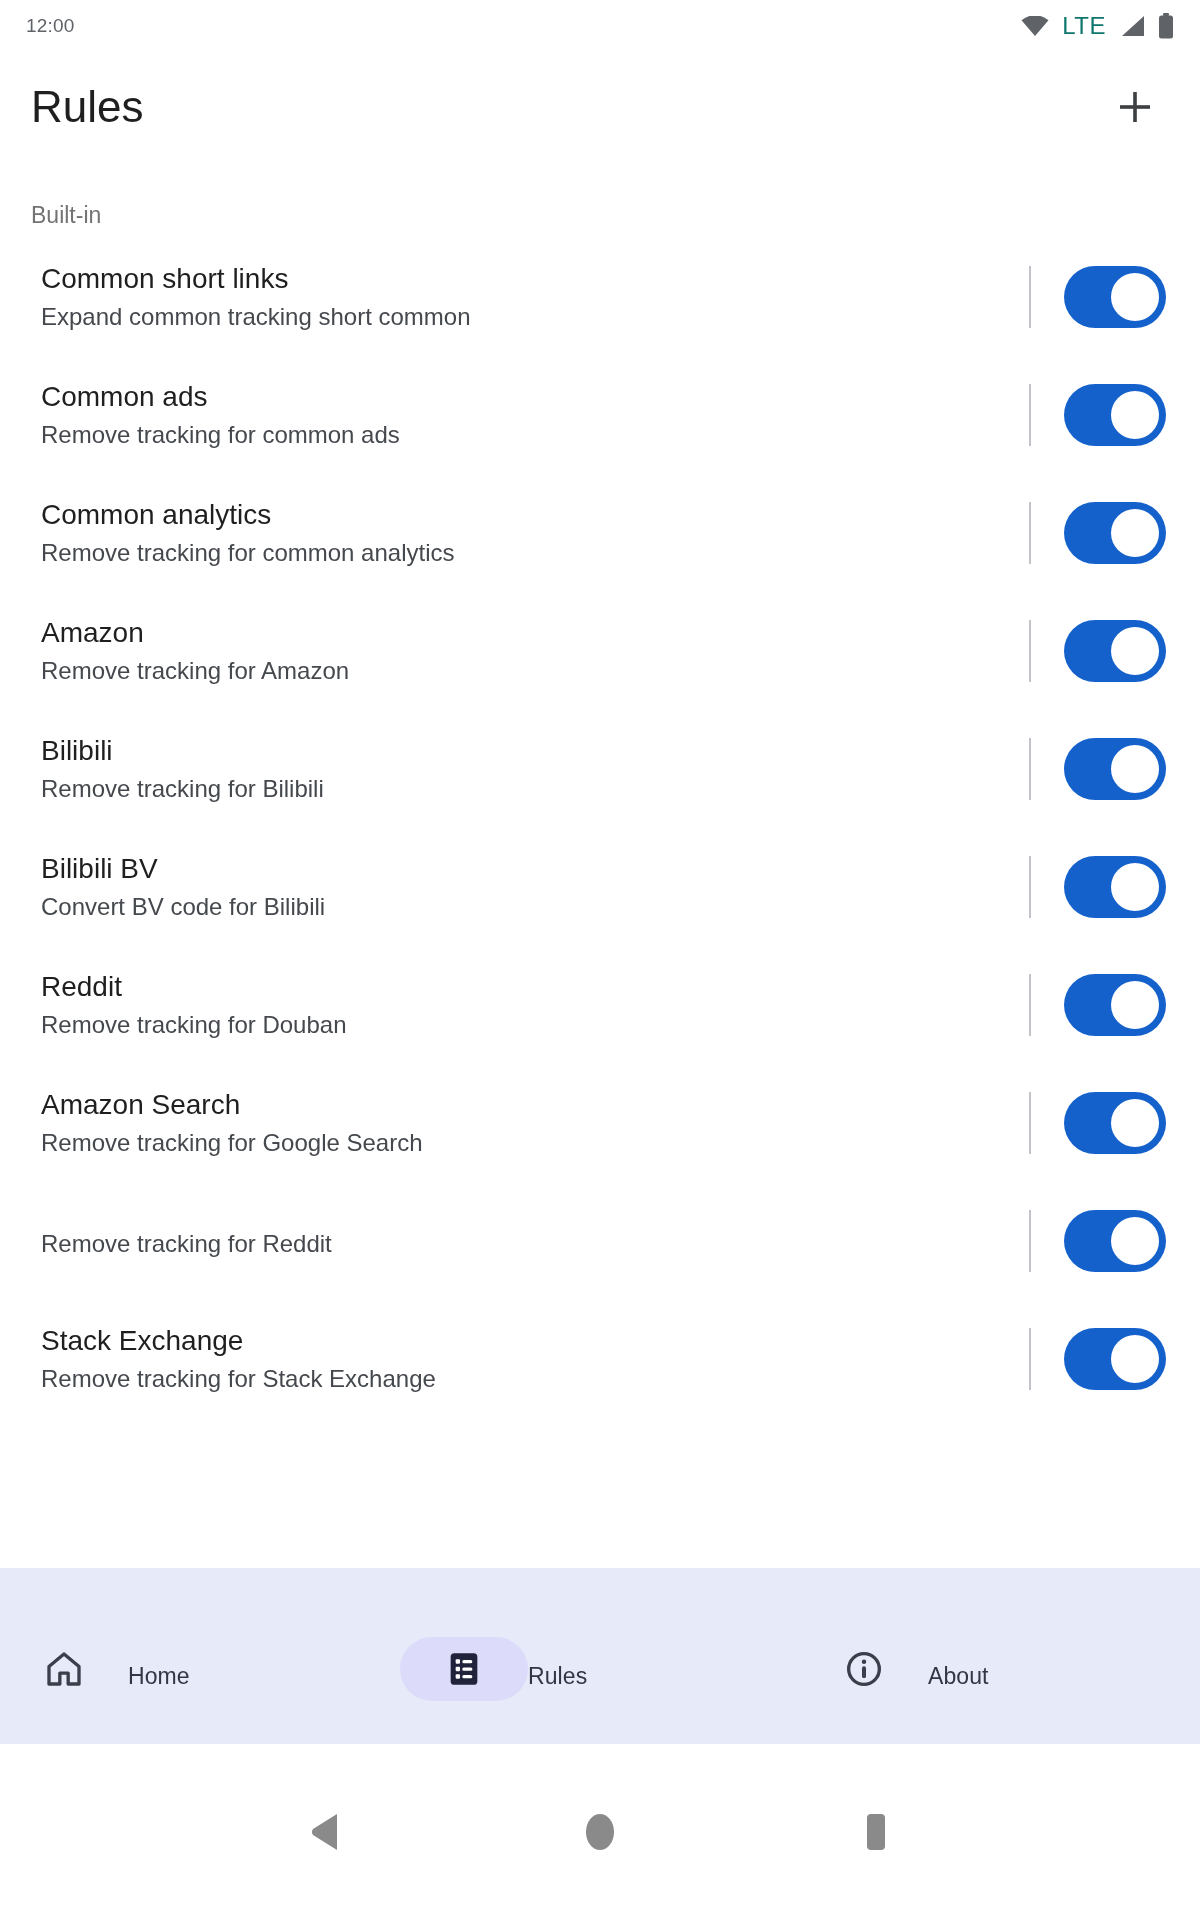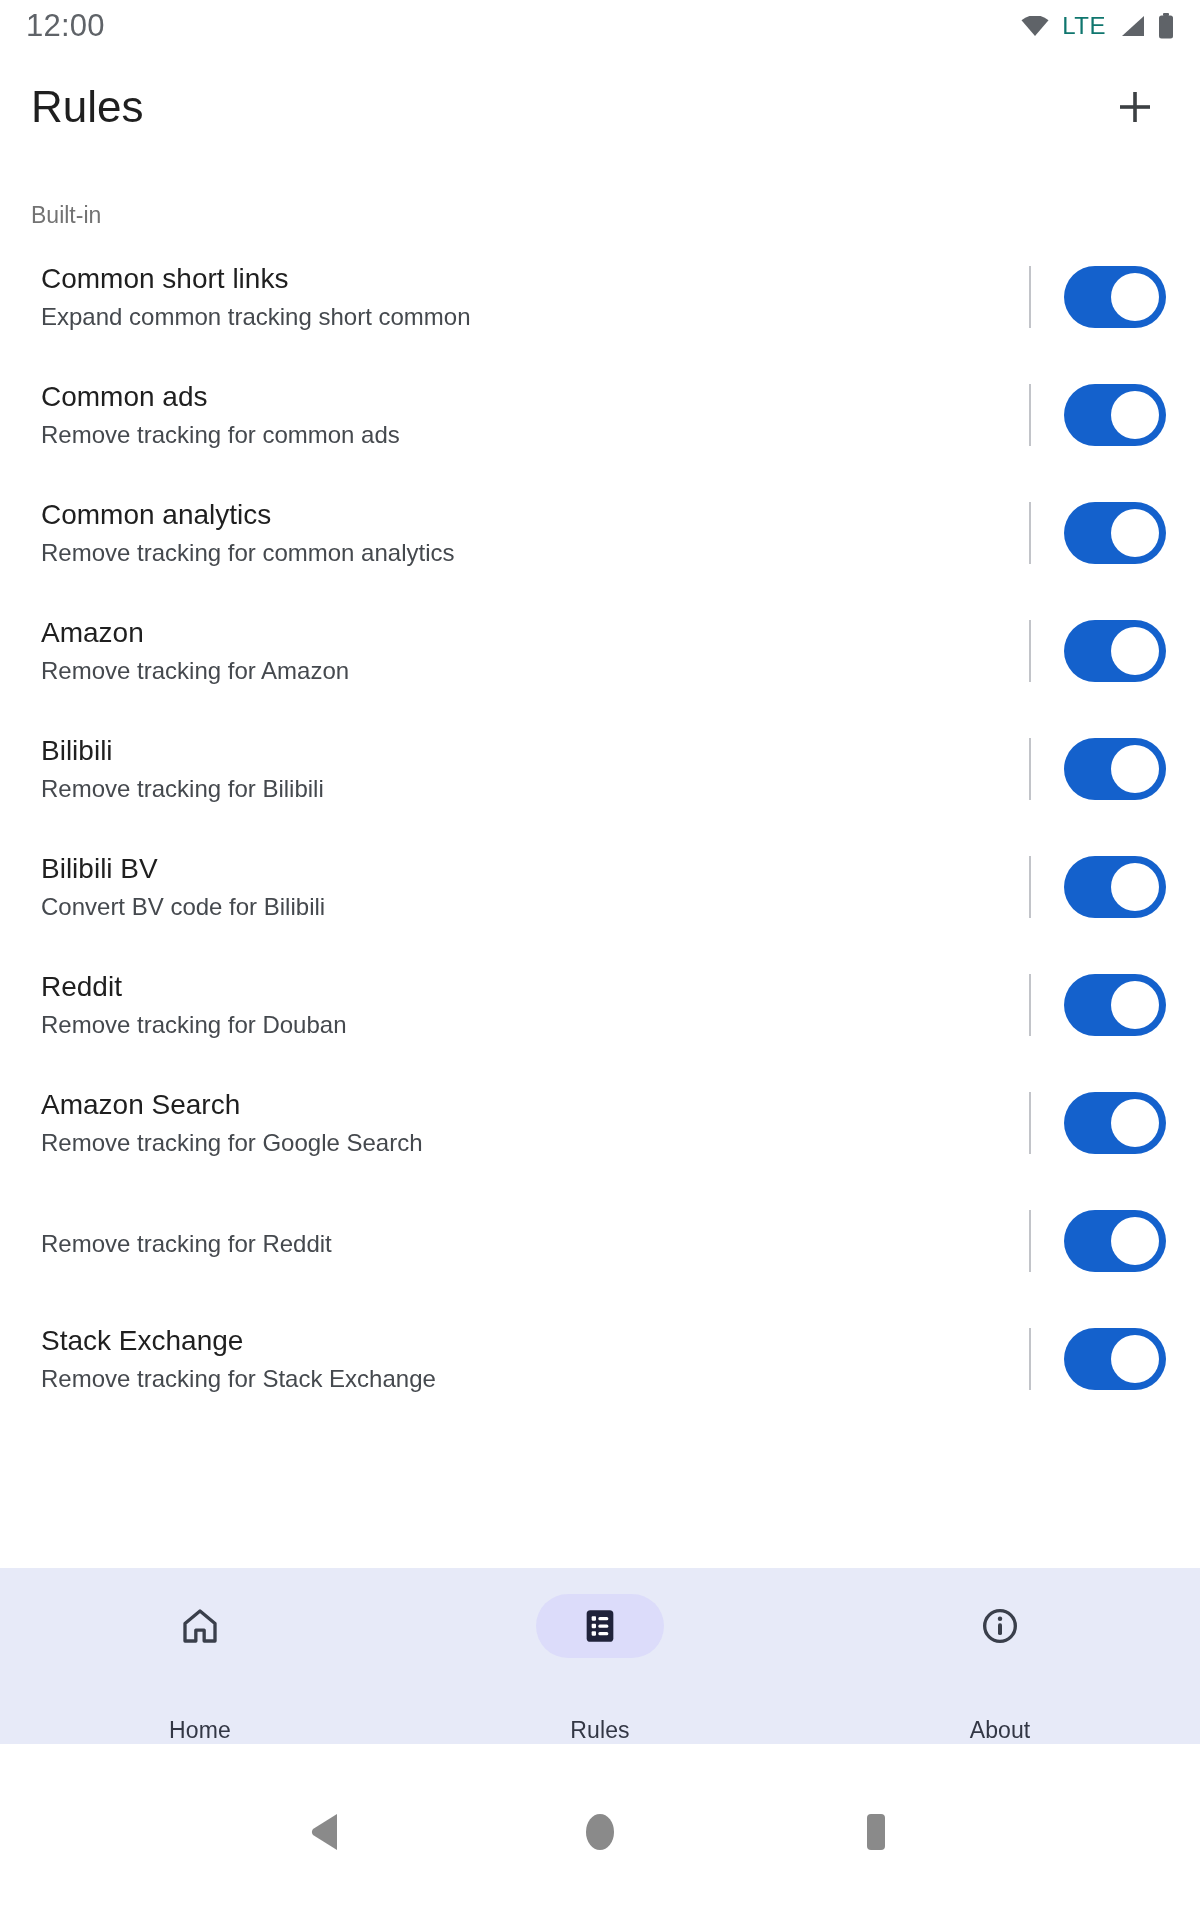--- a/index.html
+++ b/index.html
@@ -10,21 +10,21 @@
     overflow:hidden;
     position:relative;
   }
 
   
   .statusbar{
     position:absolute; top:0; left:0; width:1200px; height:52px;
     display:flex; align-items:center; justify-content:space-between;
     padding:0 26px;
   }
-  .status-time{ font-size:31px; color:#5f6368; letter-spacing:.2px; }
+  .status-time{ font-size:19px; color:#5f6368; letter-spacing:.2px; }
   .status-icons{ display:flex; align-items:center; gap:13px; }
   .status-lte{ font-size:24px; color:#0f766e; font-weight:500; letter-spacing:.5px;}
   .icon-wifi{ width:28px; height:20px; display:block; }
   .icon-signal{ width:26px; height:22px; display:block; }
   .icon-battery{ width:16px; height:26px; display:block; }
 
   
   .appbar{
     position:absolute; top:52px; left:0; width:1200px; height:110px;
     display:flex; align-items:center; justify-content:space-between;
@@ -78,22 +78,22 @@
     position:absolute; top:7px; right:7px;
     width:48px; height:48px; border-radius:50%; background:#ffffff;
   }
 
   
   .bottomnav{
     position:absolute; left:0; bottom:176px; width:1200px; height:176px;
     background:#e7eaf8; display:flex; align-items:flex-start;
   }
   .nav-item{
-    flex:1 1 0; height:176px; display:flex; flex-direction:column;
-    align-items:center; justify-content:space-between; padding-top:26px;
+    flex:1 1 0; height:176px; display:flex; flex-direction:row;
+    align-items:center; justify-content:flex-start; padding-top:26px;
     cursor:pointer; background:transparent; border:none;
   }
   .nav-pill{
     width:128px; height:64px; border-radius:32px;
     display:flex; align-items:center; justify-content:center;
   }
   .nav-item.active .nav-pill{ background:#dcdcfa; }
   .nav-label{
     margin-top:15px; font-size:23px; color:#333745; letter-spacing:.1px;
   }

